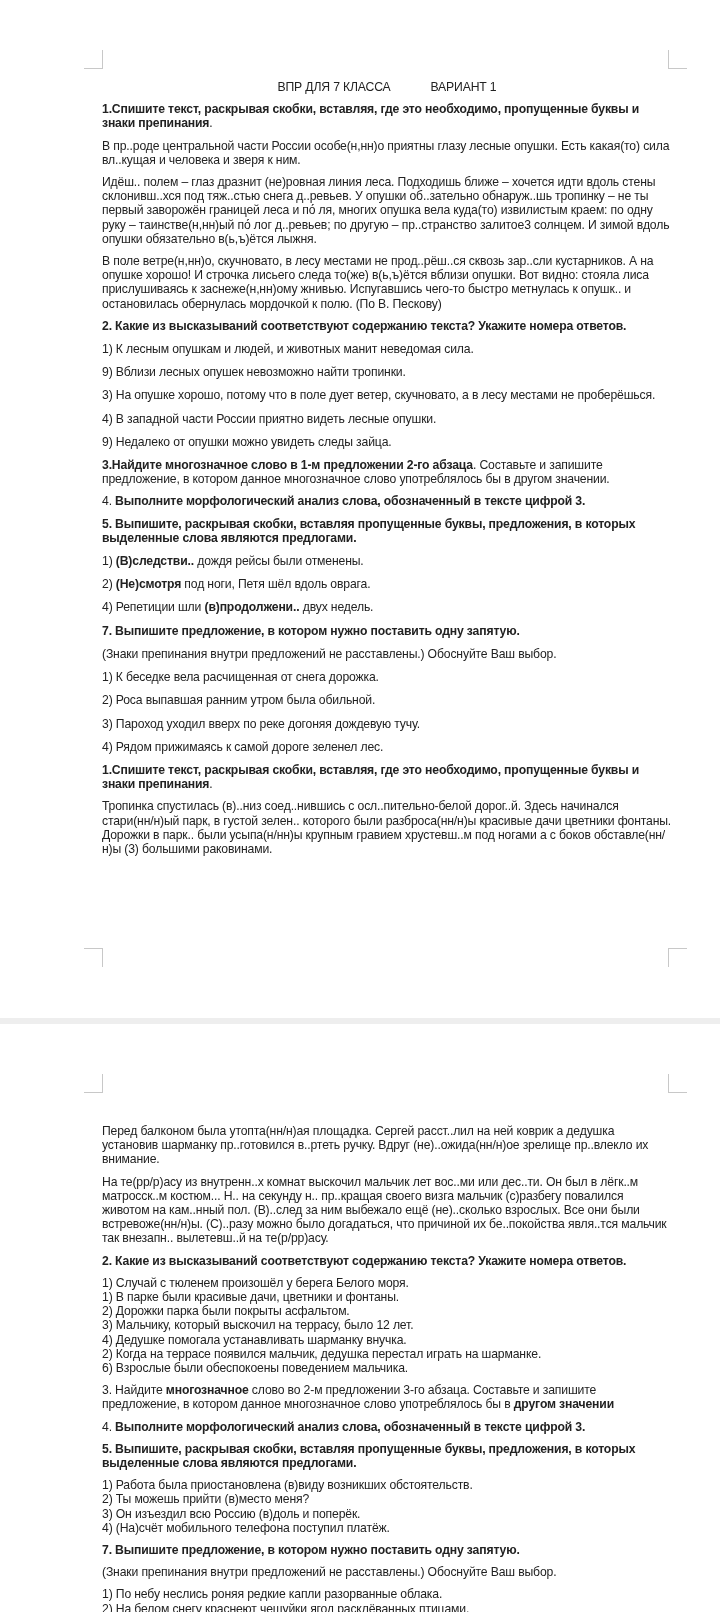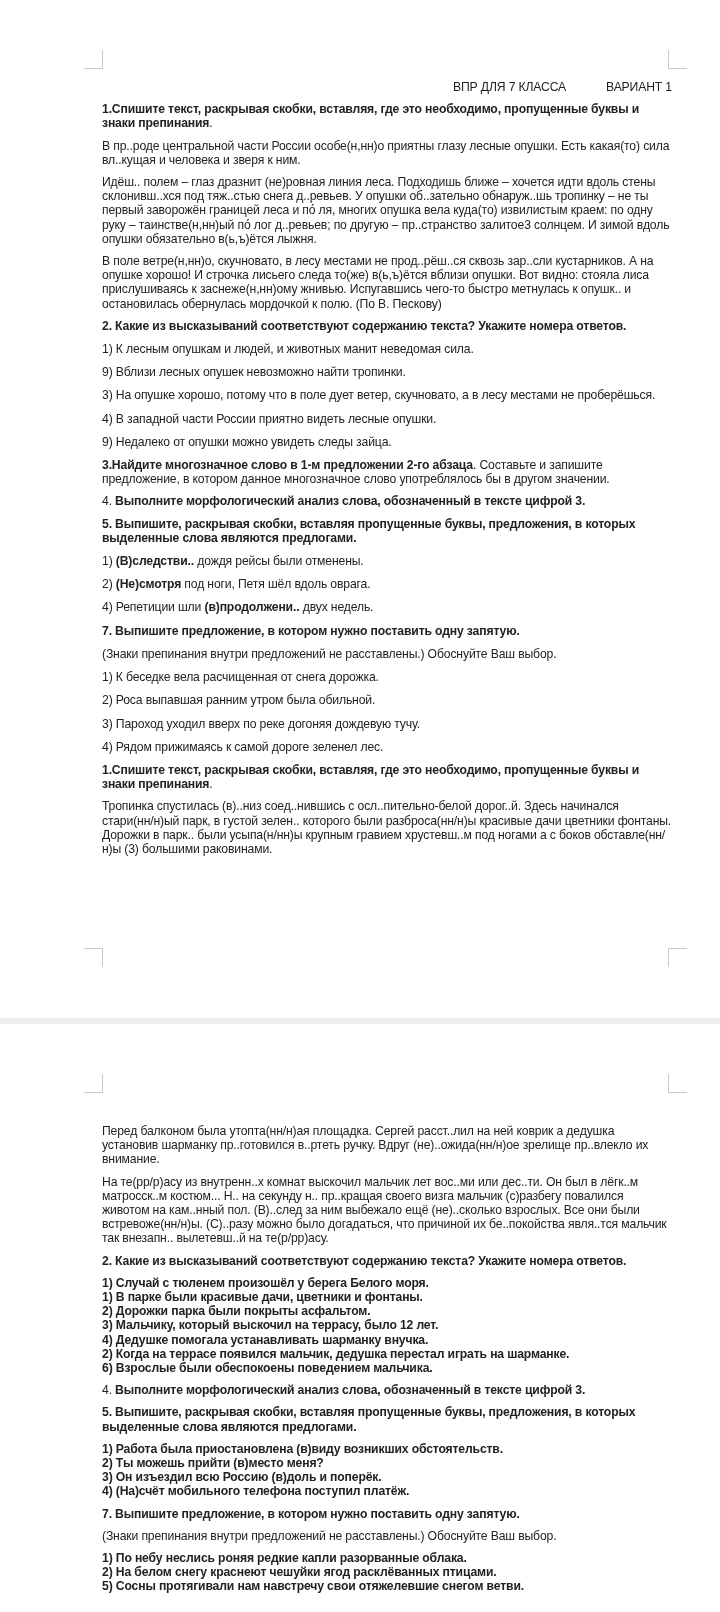--- a/index.html
+++ b/index.html
@@ -16,26 +16,26 @@
   .gap { position: absolute; left: 0; top: 1018px; width: 720px; height: 6px; background: #eeeeee; }
   .corner { position: absolute; border-color: #c8c8c8; border-style: solid; border-width: 0; width: 18px; height: 18px; }
   .c-tl { border-right-width: 1px; border-bottom-width: 1px; }
   .c-tr { border-left-width: 1px; border-bottom-width: 1px; }
   .c-bl { border-right-width: 1px; border-top-width: 1px; }
   .c-br { border-left-width: 1px; border-top-width: 1px; }
   .content { position: absolute; left: 102px; width: 570px; font-size: 12.2px; line-height: 14.2px; letter-spacing: -0.15px; }
   #content1 { top: 80px; }
   #content2 { top: 1124px; }
   p { margin: 0 0 8px 0; }
-  .title { text-align: right; margin-bottom: 8px; }
+  .title { text-align: center; margin-bottom: 8px; }
   .title .sp { display: inline-block; width: 40px; }
   b { font-weight: bold; }
   .opt { margin-bottom: 9px; }
   .tight p { margin: 0; }
-  .tight { margin-bottom: 8px; font-weight: bold; }
+  .tight { margin-bottom: 8px; }
 </style>
 </head>
 <body>
 
 <div class="page" id="page1">
   <div class="corner c-tl" style="left:84px; top:50px;"></div>
   <div class="corner c-tr" style="left:668px; top:50px;"></div>
   <div class="corner c-bl" style="left:84px; top:948px;"></div>
   <div class="corner c-br" style="left:668px; top:948px;"></div>
 </div>
@@ -91,20 +91,21 @@
   <div class="tight">
     <p>1) Случай с тюленем произошёл у берега Белого моря.</p>
     <p>1) В парке были красивые дачи, цветники и фонтаны.</p>
     <p>2) Дорожки парка были покрыты асфальтом.</p>
     <p>3) Мальчику, который выскочил на террасу, было 12 лет.</p>
     <p>4) Дедушке помогала устанавливать шарманку внучка.</p>
     <p>2) Когда на террасе появился мальчик, дедушка перестал играть на шарманке.</p>
     <p>6) Взрослые были обеспокоены поведением мальчика.</p>
   </div>
 
+  <p><span>3. Найдите </span><b>многозначное</b><span> слово во 2-м предложении 3-го абзаца. Составьте и запишите предложение, в котором данное многозначное слово употреблялось бы в </span><b>другом значении</b></p>
 
   <p><span>4. </span><b>Выполните морфологический анализ слова, обозначенный в тексте цифрой 3.</b></p>
 
   <p><b>5. Выпишите, раскрывая скобки, вставляя пропущенные буквы, предложения, в которых выделенные слова являются предлогами.</b></p>
   <div class="tight">
     <p>1) Работа была приостановлена (в)виду возникших обстоятельств.</p>
     <p>2) Ты можешь прийти (в)место меня?</p>
     <p>3) Он изъездил всю Россию (в)доль и поперёк.</p>
     <p>4) (На)счёт мобильного телефона поступил платёж.</p>
   </div>

